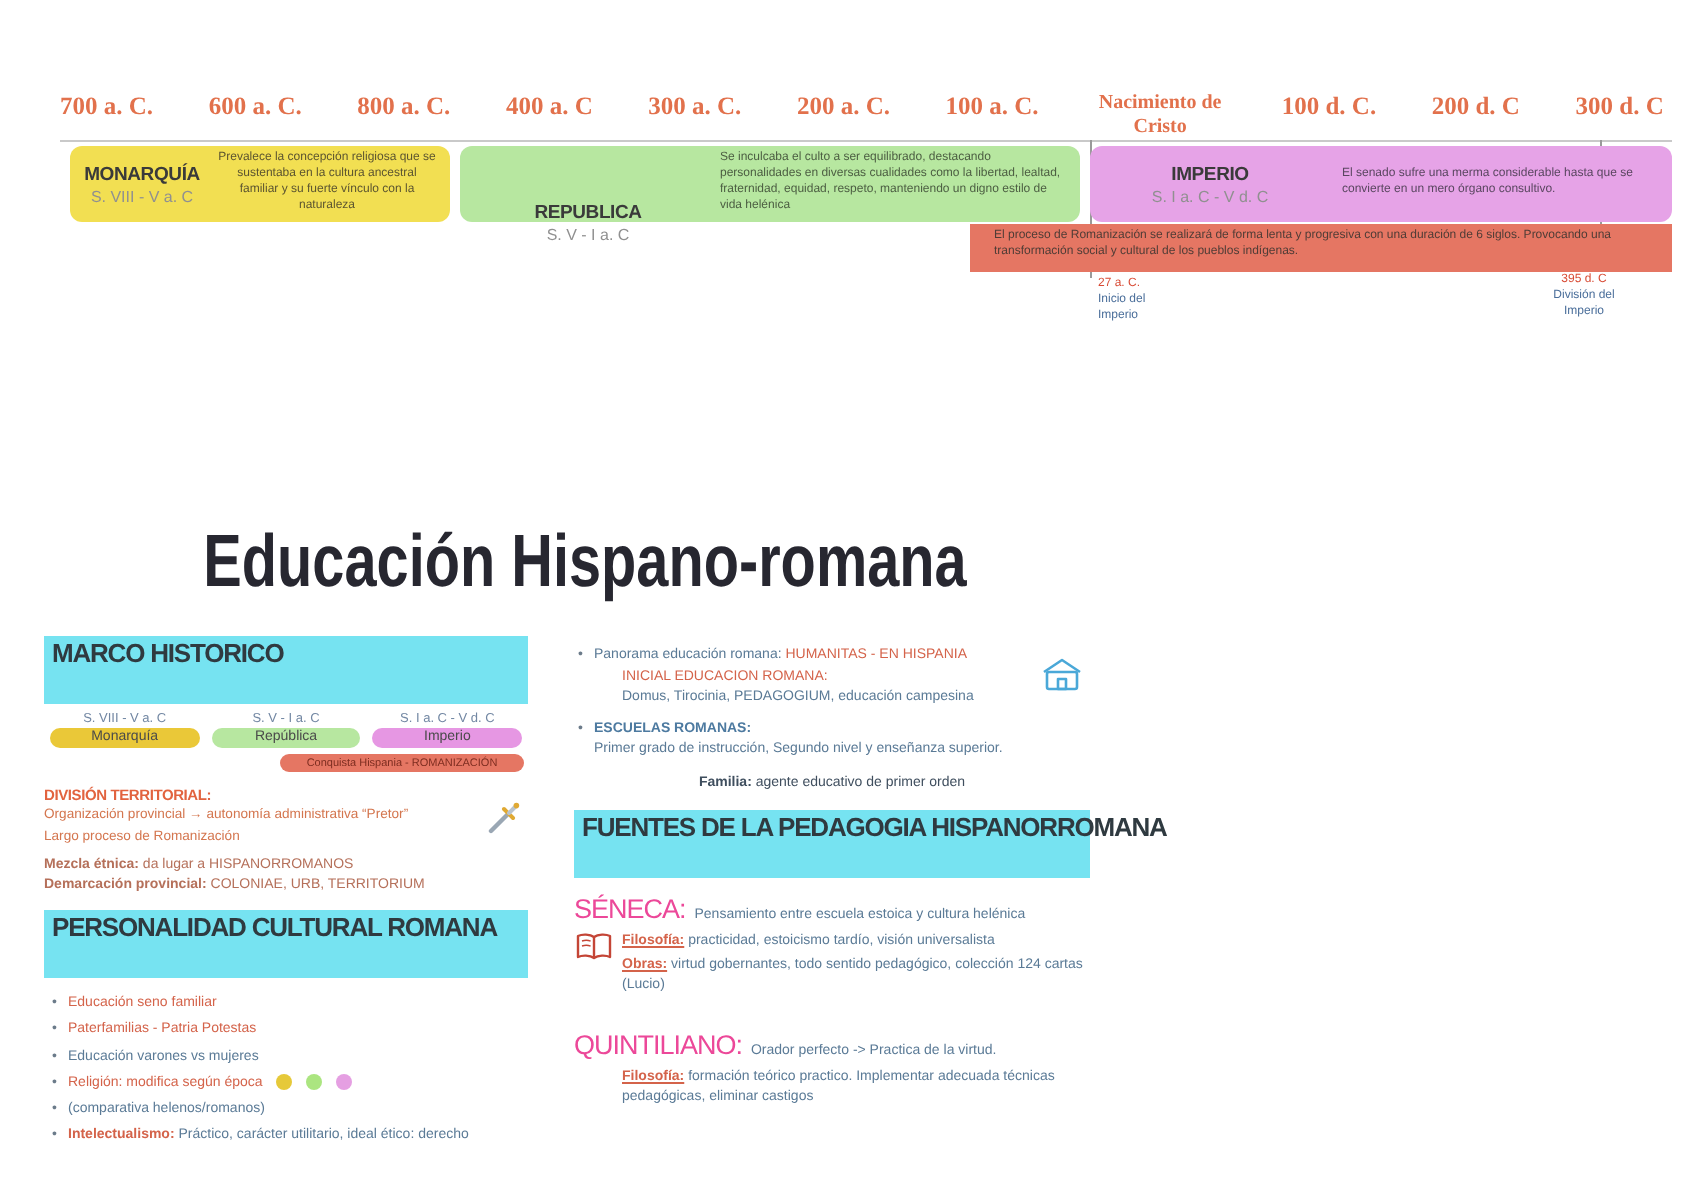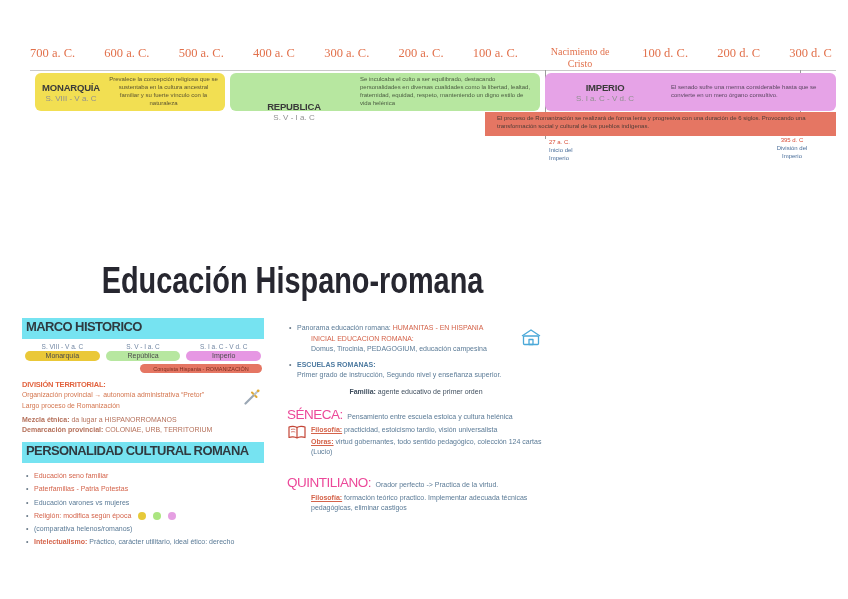--- a/index.html
+++ b/index.html
@@ -3,21 +3,21 @@
 <meta charset="utf-8">
 <style>
   * { margin:0; padding:0; box-sizing:border-box; }
   html,body { width:848px; height:599px; background:#ffffff; overflow:hidden;
               font-family:"Liberation Sans", sans-serif; }
   .page { position:relative; width:848px; height:599px; background:#fff; }
 
   
   .tl-dates { position:absolute; left:30px; top:46px; width:802px;
               display:flex; justify-content:space-between; align-items:flex-start;
-              color:#e2714c; font-family:"Liberation Serif", serif; font-weight:normal; }
+              color:#e2714c; font-family:"Liberation Serif", serif; font-weight:bold; }
   .tl-date { font-size:12.5px; white-space:nowrap; }
   .tl-nac  { font-size:10px; width:66px; text-align:center; line-height:1.15; white-space:normal; }
   .tl-rule { position:absolute; left:30px; top:70px; width:806px; height:1px; background:#c9c9c9; }
   .vline   { position:absolute; width:1px; background:#9a9a9a; }
   .vline-a { left:545px; top:70px; height:69px; }
   .vline-b { left:800px; top:70px; height:42px; }
 
   .pbox { position:absolute; top:73px; height:38px; border-radius:6px; display:flex; align-items:center; }
   .pbox-monarquia { left:35px;  width:190px; background:#f2df52; }
   .pbox-republica { left:230px; width:310px; background:#b7e7a0; }
@@ -47,21 +47,21 @@
   .main-title { position:absolute; left:0; top:260px; width:585px; text-align:center;
                 font-size:37px; font-weight:bold; color:#272730; letter-spacing:0;
                 transform:scaleX(0.78); transform-origin:50% 50%; white-space:nowrap; }
 
   
   .col { position:absolute; top:318px; }
   .col-left  { left:22px;  width:242px; }
   .col-right { left:287px; width:258px; }
 
   .sec-h { background:#76e3f1; color:#2f3a40; font-weight:bold; font-size:13px;
-           letter-spacing:-0.6px; padding:1px 4px 5px 4px; transform-origin:left center;
+           letter-spacing:-0.6px; padding:1px 4px 18px 4px; transform-origin:left center;
            white-space:nowrap; }
 
   
   .marco-row { display:flex; margin-top:4px; }
   .marco-cell { flex:1 1 33%; text-align:center; }
   .m-range { font-size:6.5px; color:#7287a3; margin-bottom:1px; }
   .pill { border-radius:7px; font-size:7px; color:#4a4a4a; padding:1px 0 2px 0;
           margin:0 3px; }
   .pill-y { background:#eac838; }
   .pill-g { background:#b7e7a0; }
@@ -112,21 +112,21 @@
   .person-quint { margin-top:16px; }
 </style>
 </head>
 <body>
 
 <div class="page">
 
   <div class="tl-dates">
     <span class="tl-date">700 a. C.</span>
     <span class="tl-date">600 a. C.</span>
-    <span class="tl-date">500 a. C.</span>
+    <span class="tl-date">800 a. C.</span>
     <span class="tl-date">400 a. C</span>
     <span class="tl-date">300 a. C.</span>
     <span class="tl-date">200 a. C.</span>
     <span class="tl-date">100 a. C.</span>
     <span class="tl-date tl-nac">Nacimiento de Cristo</span>
     <span class="tl-date">100 d. C.</span>
     <span class="tl-date">200 d. C</span>
     <span class="tl-date">300 d. C</span>
   </div>
   <div class="tl-rule"></div>
@@ -252,20 +252,21 @@
           <span class="bold-blue">ESCUELAS ROMANAS:</span><br>
           <span>Primer grado de instrucción, Segundo nivel y enseñanza superior.</span>
         </li>
       </ul>
       <div class="familia">
         <span class="f-lead">Familia:</span>
         <span>agente educativo de primer orden</span>
       </div>
     </div>
 
+    <div class="sec-h">FUENTES DE LA PEDAGOGIA HISPANORROMANA</div>
 
     <div class="person">
       <span class="person-name">SÉNECA:</span>
       <span class="person-desc">Pensamiento entre escuela estoica y cultura helénica</span>
       <div class="sub">
         <span class="sub-lead">Filosofía:</span>
         <span>practicidad, estoicismo tardío, visión universalista</span>
       </div>
       <span class="book-wrap">
         <svg width="20" height="15" viewBox="0 0 20 15" fill="#fff" stroke="#c44536" stroke-width="1.2" stroke-linejoin="round">

